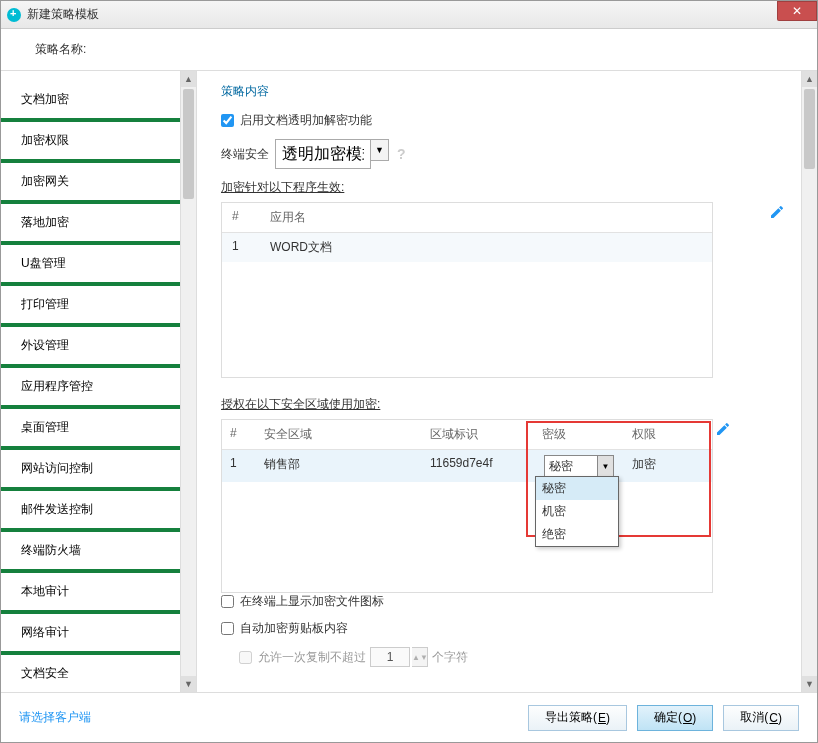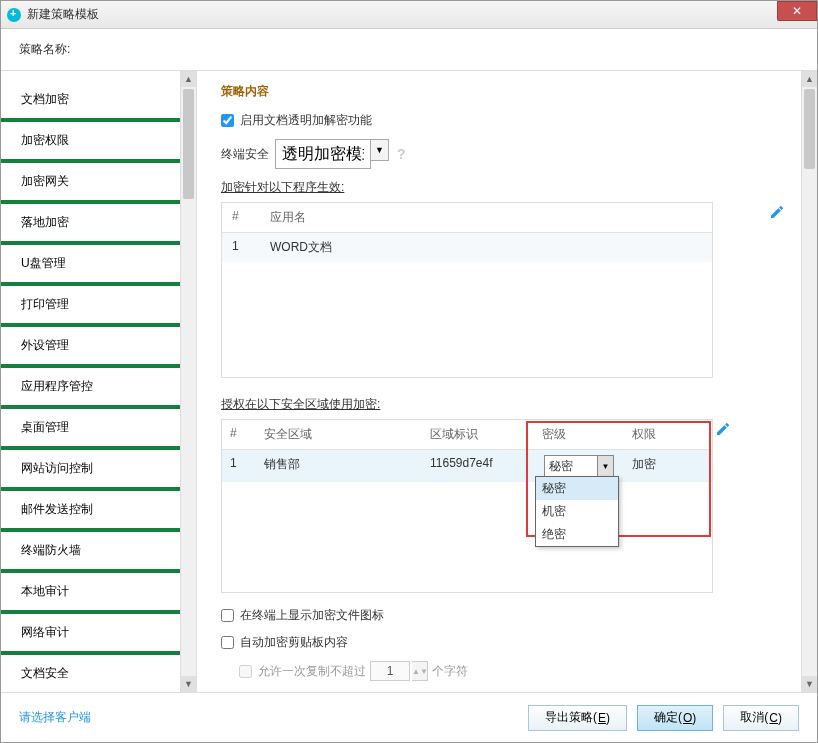--- a/index.html
+++ b/index.html
@@ -2,36 +2,36 @@
 <html><head>
 <meta charset="utf-8">
 <style>
 * { box-sizing: border-box; margin: 0; padding: 0; }
 body { font-family: "Microsoft YaHei", Arial, sans-serif; font-size: 12px; background: #fff; color: #333; }
 .window { width: 818px; height: 743px; border: 1px solid #999; background: #fff; display: flex; flex-direction: column; position: relative; }
 .titlebar { height: 28px; background: linear-gradient(#f5f5f5,#e8e8e8); border-bottom: 1px solid #ccc; display: flex; align-items: center; padding: 0 6px; position: relative; }
 .titlebar .icon { width: 14px; height: 14px; background: #00bcd4; border-radius: 50%; margin-right: 6px; position: relative; }
 .titlebar .icon::before { content: "+"; color: #fff; font-size: 11px; font-weight: bold; position: absolute; left: 3px; top: -1px; }
 .titlebar .close { position: absolute; right: 0; top: 0; width: 40px; height: 20px; background: #c94f4f; color: #fff; display: flex; align-items: center; justify-content: center; font-size: 12px; border-bottom-left-radius: 2px; cursor: pointer; box-shadow: inset 0 0 0 1px rgba(0,0,0,.2); }
-.name-row { padding: 12px 18px; display: flex; align-items: flex-end; }
+.name-row { padding: 12px 34px; display: flex; align-items: flex-end; }
 .name-row label { margin-right: 8px; }
 .name-row input { width: 260px; height: 24px; border: 1px solid #bbb; padding: 0 6px; font-size: 12px; }
 .body { flex: 1; display: flex; border-top: 1px solid #ddd; min-height: 0; }
 .sidebar-wrap { width: 196px; border-right: 1px solid #ddd; display: flex; min-height: 0; }
 .sidebar { flex: 1; overflow: hidden; padding: 10px 0; }
 .sidebar-item { padding: 10px 20px; cursor: pointer; color: #000000; border-bottom: 4px solid #15803d; }
 .sidebar-scroll { width: 16px; background: #f0f0f0; border-left: 1px solid #ddd; position: relative; }
 .sidebar-scroll .arrowbtn { height: 16px; background: #e0e0e0; display: flex; align-items: center; justify-content: center; font-size: 9px; color: #666; }
 .sidebar-scroll .thumb { position: absolute; left: 2px; right: 2px; top: 18px; height: 110px; background: #c8c8c8; border-radius: 2px; }
 .content-wrap { flex: 1; display: flex; min-height: 0; }
 .content { flex: 1; padding: 12px 20px 12px 24px; overflow: hidden; }
 .content-scroll { width: 16px; background: #f0f0f0; border-left: 1px solid #ddd; position: relative; }
 .content-scroll .arrowbtn { height: 16px; background: #e0e0e0; display: flex; align-items: center; justify-content: center; font-size: 9px; color: #666; }
 .content-scroll .thumb { position: absolute; left: 2px; right: 2px; top: 18px; height: 80px; background: #c8c8c8; border-radius: 2px; }
-.section-title { color: #a16207; margin-bottom: 12px; font-weight: bold; }
+.section-title { color: #0369a1; margin-bottom: 12px; }
 .checkbox-row { margin-bottom: 10px; display: flex; align-items: center; }
 .checkbox-row input[type=checkbox] { margin-right: 6px; accent-color: #2196f3; }
 .checkbox-row.disabled { color: #999; margin-left: 18px; }
 .formrow { display: flex; align-items: center; margin-bottom: 10px; }
 .formrow label { margin-right: 6px; }
 .combo { display: flex; }
 .combo input { width: 96px; height: 22px; border: 1px solid #aaa; padding: 14px 6px; font-size: 16px; }
 .combo button { width: 18px; height: 22px; border: 1px solid #aaa; border-left: none; background: #f4f4f4; font-size: 9px; cursor: pointer; }
 .help-icon { margin-left: 8px; color: #ccc; font-size: 14px; font-weight: bold; }
 .subheading { margin: 6px 0 6px 0; text-decoration: underline; }
@@ -64,21 +64,21 @@
 .col-level { width: 90px; position: relative; }
 .col-perm { flex: 1; }
 .table2 .td { padding: 6px 8px; }
 .level-select { display: flex; align-items: center; height: 22px; border: 1px solid #888; margin: -1px 2px; background: #fff; padding-left: 4px; }
 .level-select span { flex: 1; }
 .level-select button { width: 16px; height: 100%; border: none; border-left: 1px solid #888; background: #e0e0e0; font-size: 8px; cursor: pointer; }
 .dropdown { position: absolute; top: 26px; left: 313px; width: 84px; border: 1px solid #666; background: #fff; box-shadow: 2px 2px 4px rgba(0,0,0,.2); z-index: 10; }
 .dropdown div { padding: 3px 6px; cursor: pointer; }
 .dropdown div.sel { background: #d6ebf7; }
 
-.bottom-checks { margin-top: 14px; }
+.bottom-checks { }
 .copylimit input.num { width: 40px; height: 20px; border: 1px solid #ccc; text-align: center; font-size: 12px; }
 .copylimit button { width: 16px; height: 20px; border: 1px solid #ccc; border-left: none; background: #f4f4f4; font-size: 8px; cursor: pointer; }
 
 .footer { height: 50px; border-top: 1px solid #ddd; display: flex; align-items: center; padding: 0 18px; }
 .footer .left-link { color: #2196f3; }
 .footer .spacer { flex: 1; }
 .footer button { height: 26px; padding: 0 16px; margin-left: 10px; border: 1px solid #a8c7df; background: linear-gradient(#fdfefe,#eaf2f7); cursor: pointer; font-size: 12px; display:flex; align-items:center; }
 .footer button.primary { background: linear-gradient(#e2f2fb,#bfe3f5); border-color: #6db3dc; }
 .footer button u { text-decoration: underline; margin-left:1px; }
 </style>

